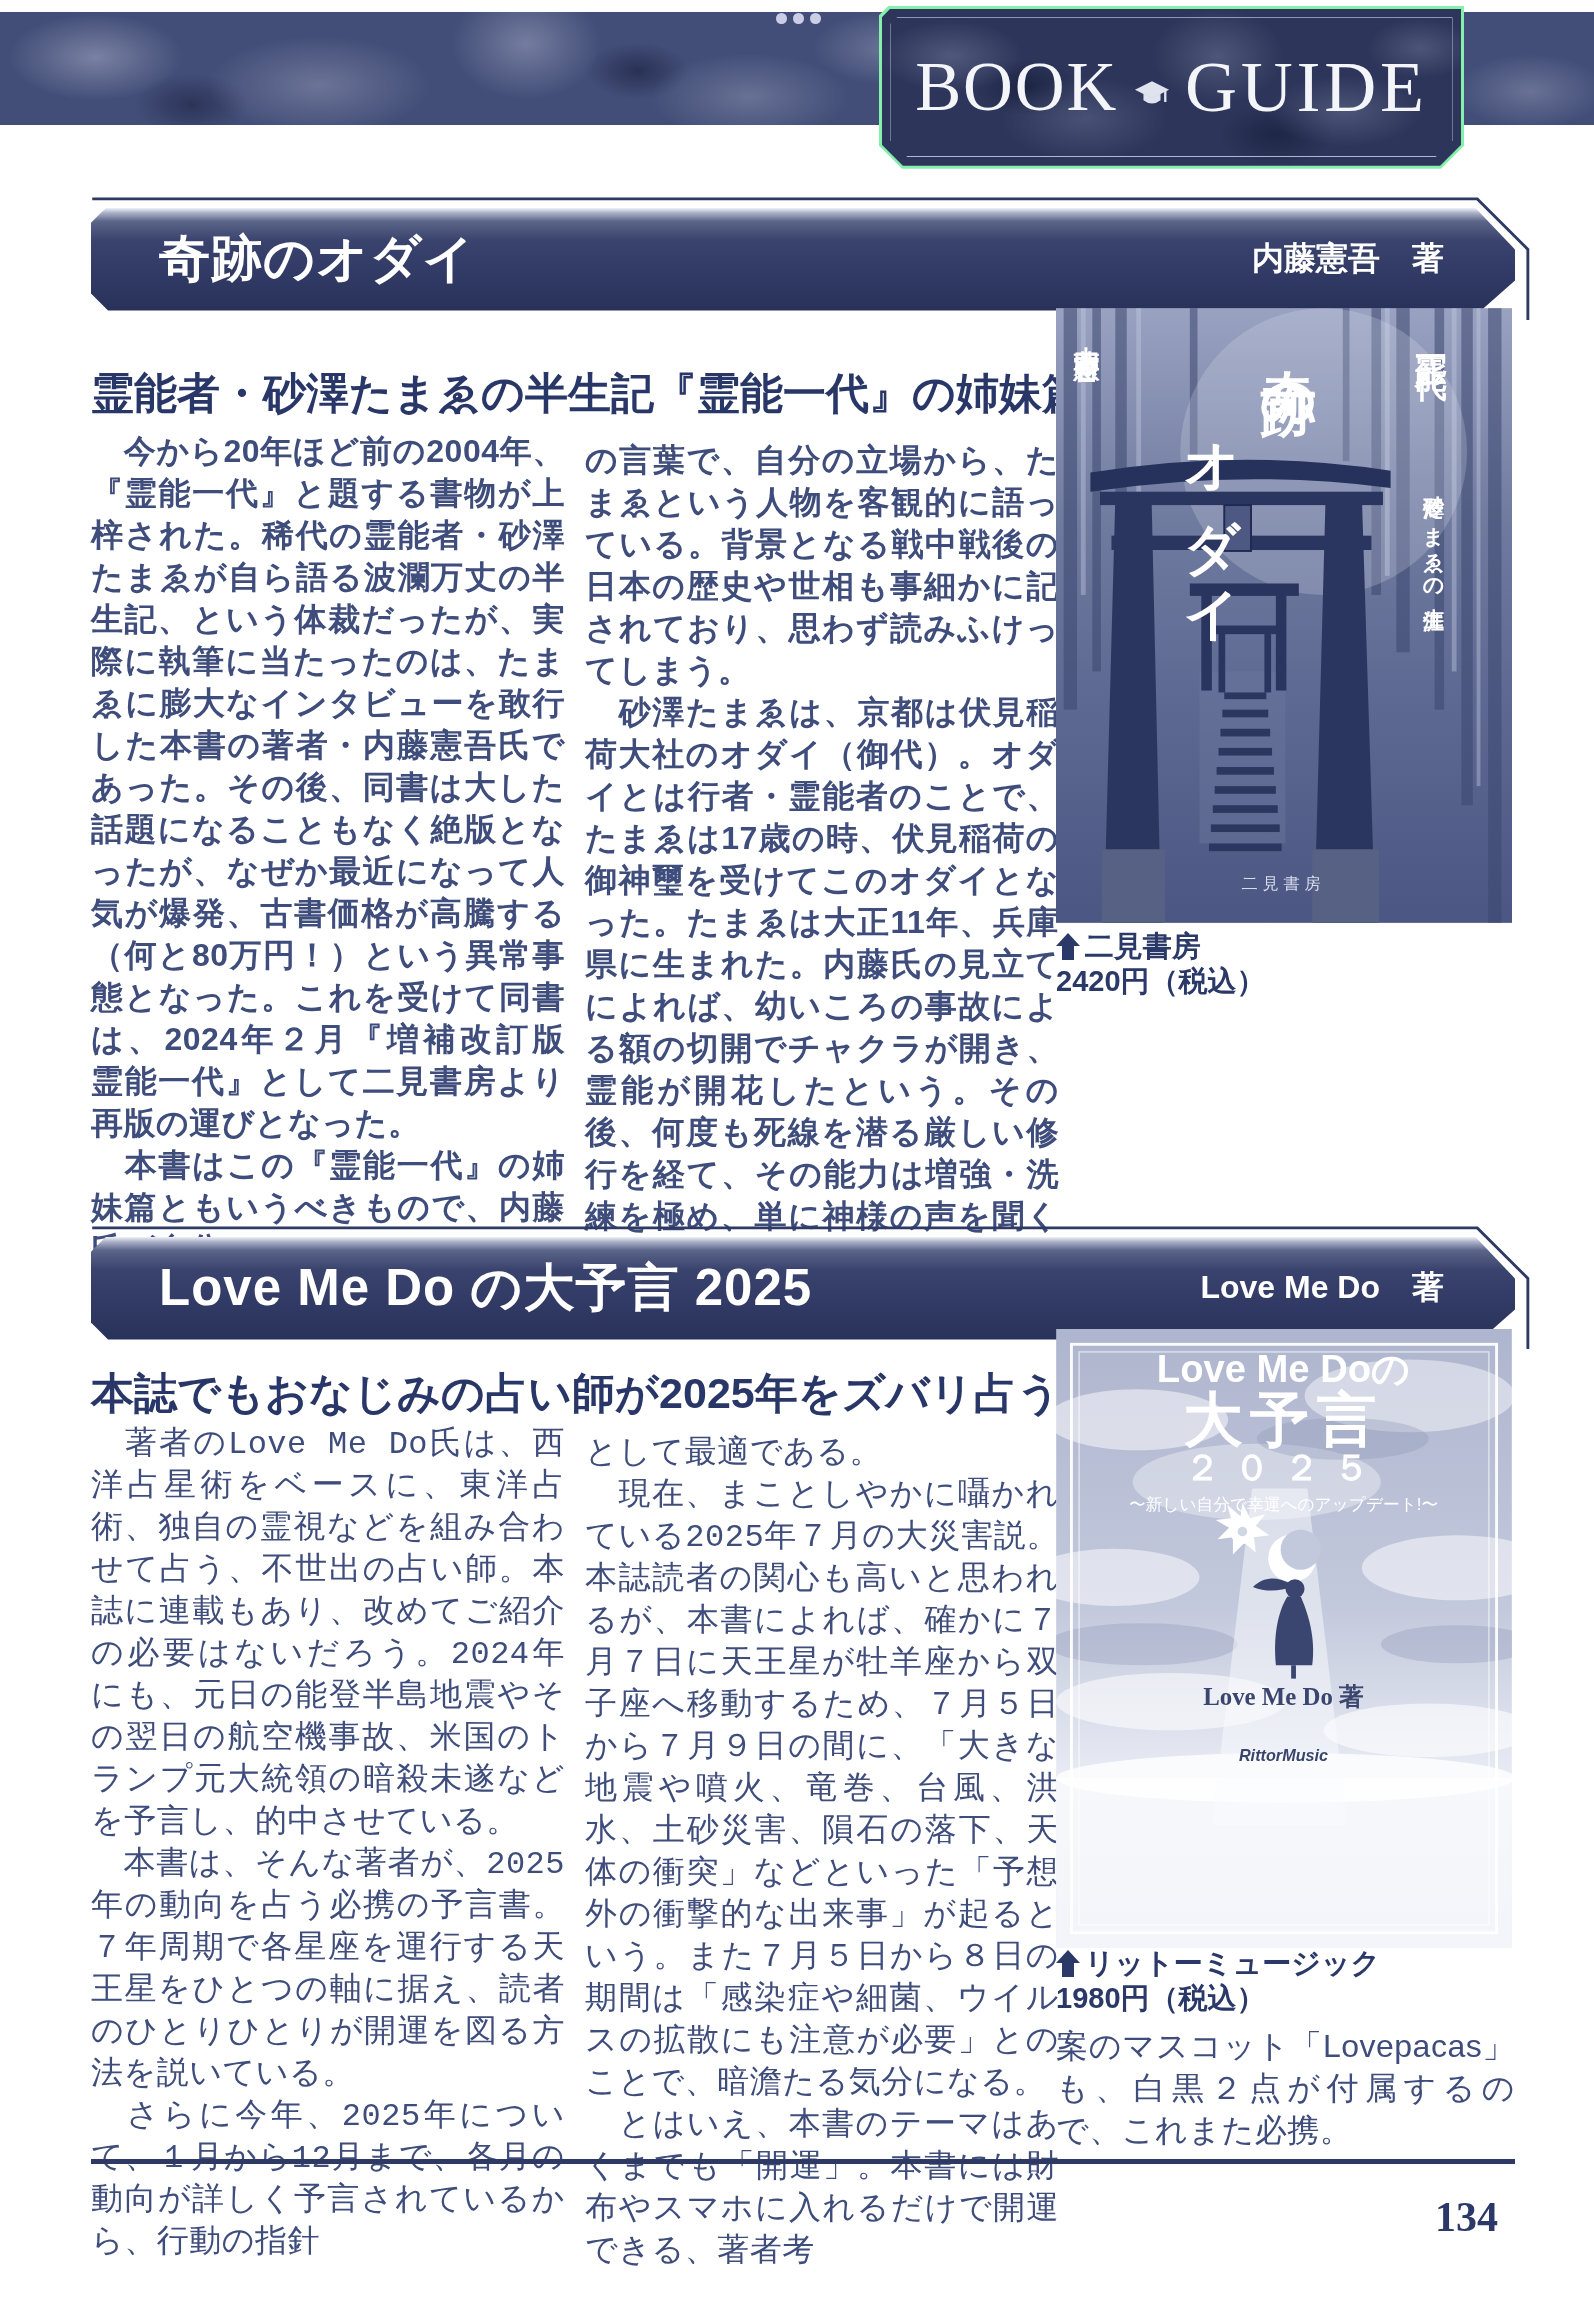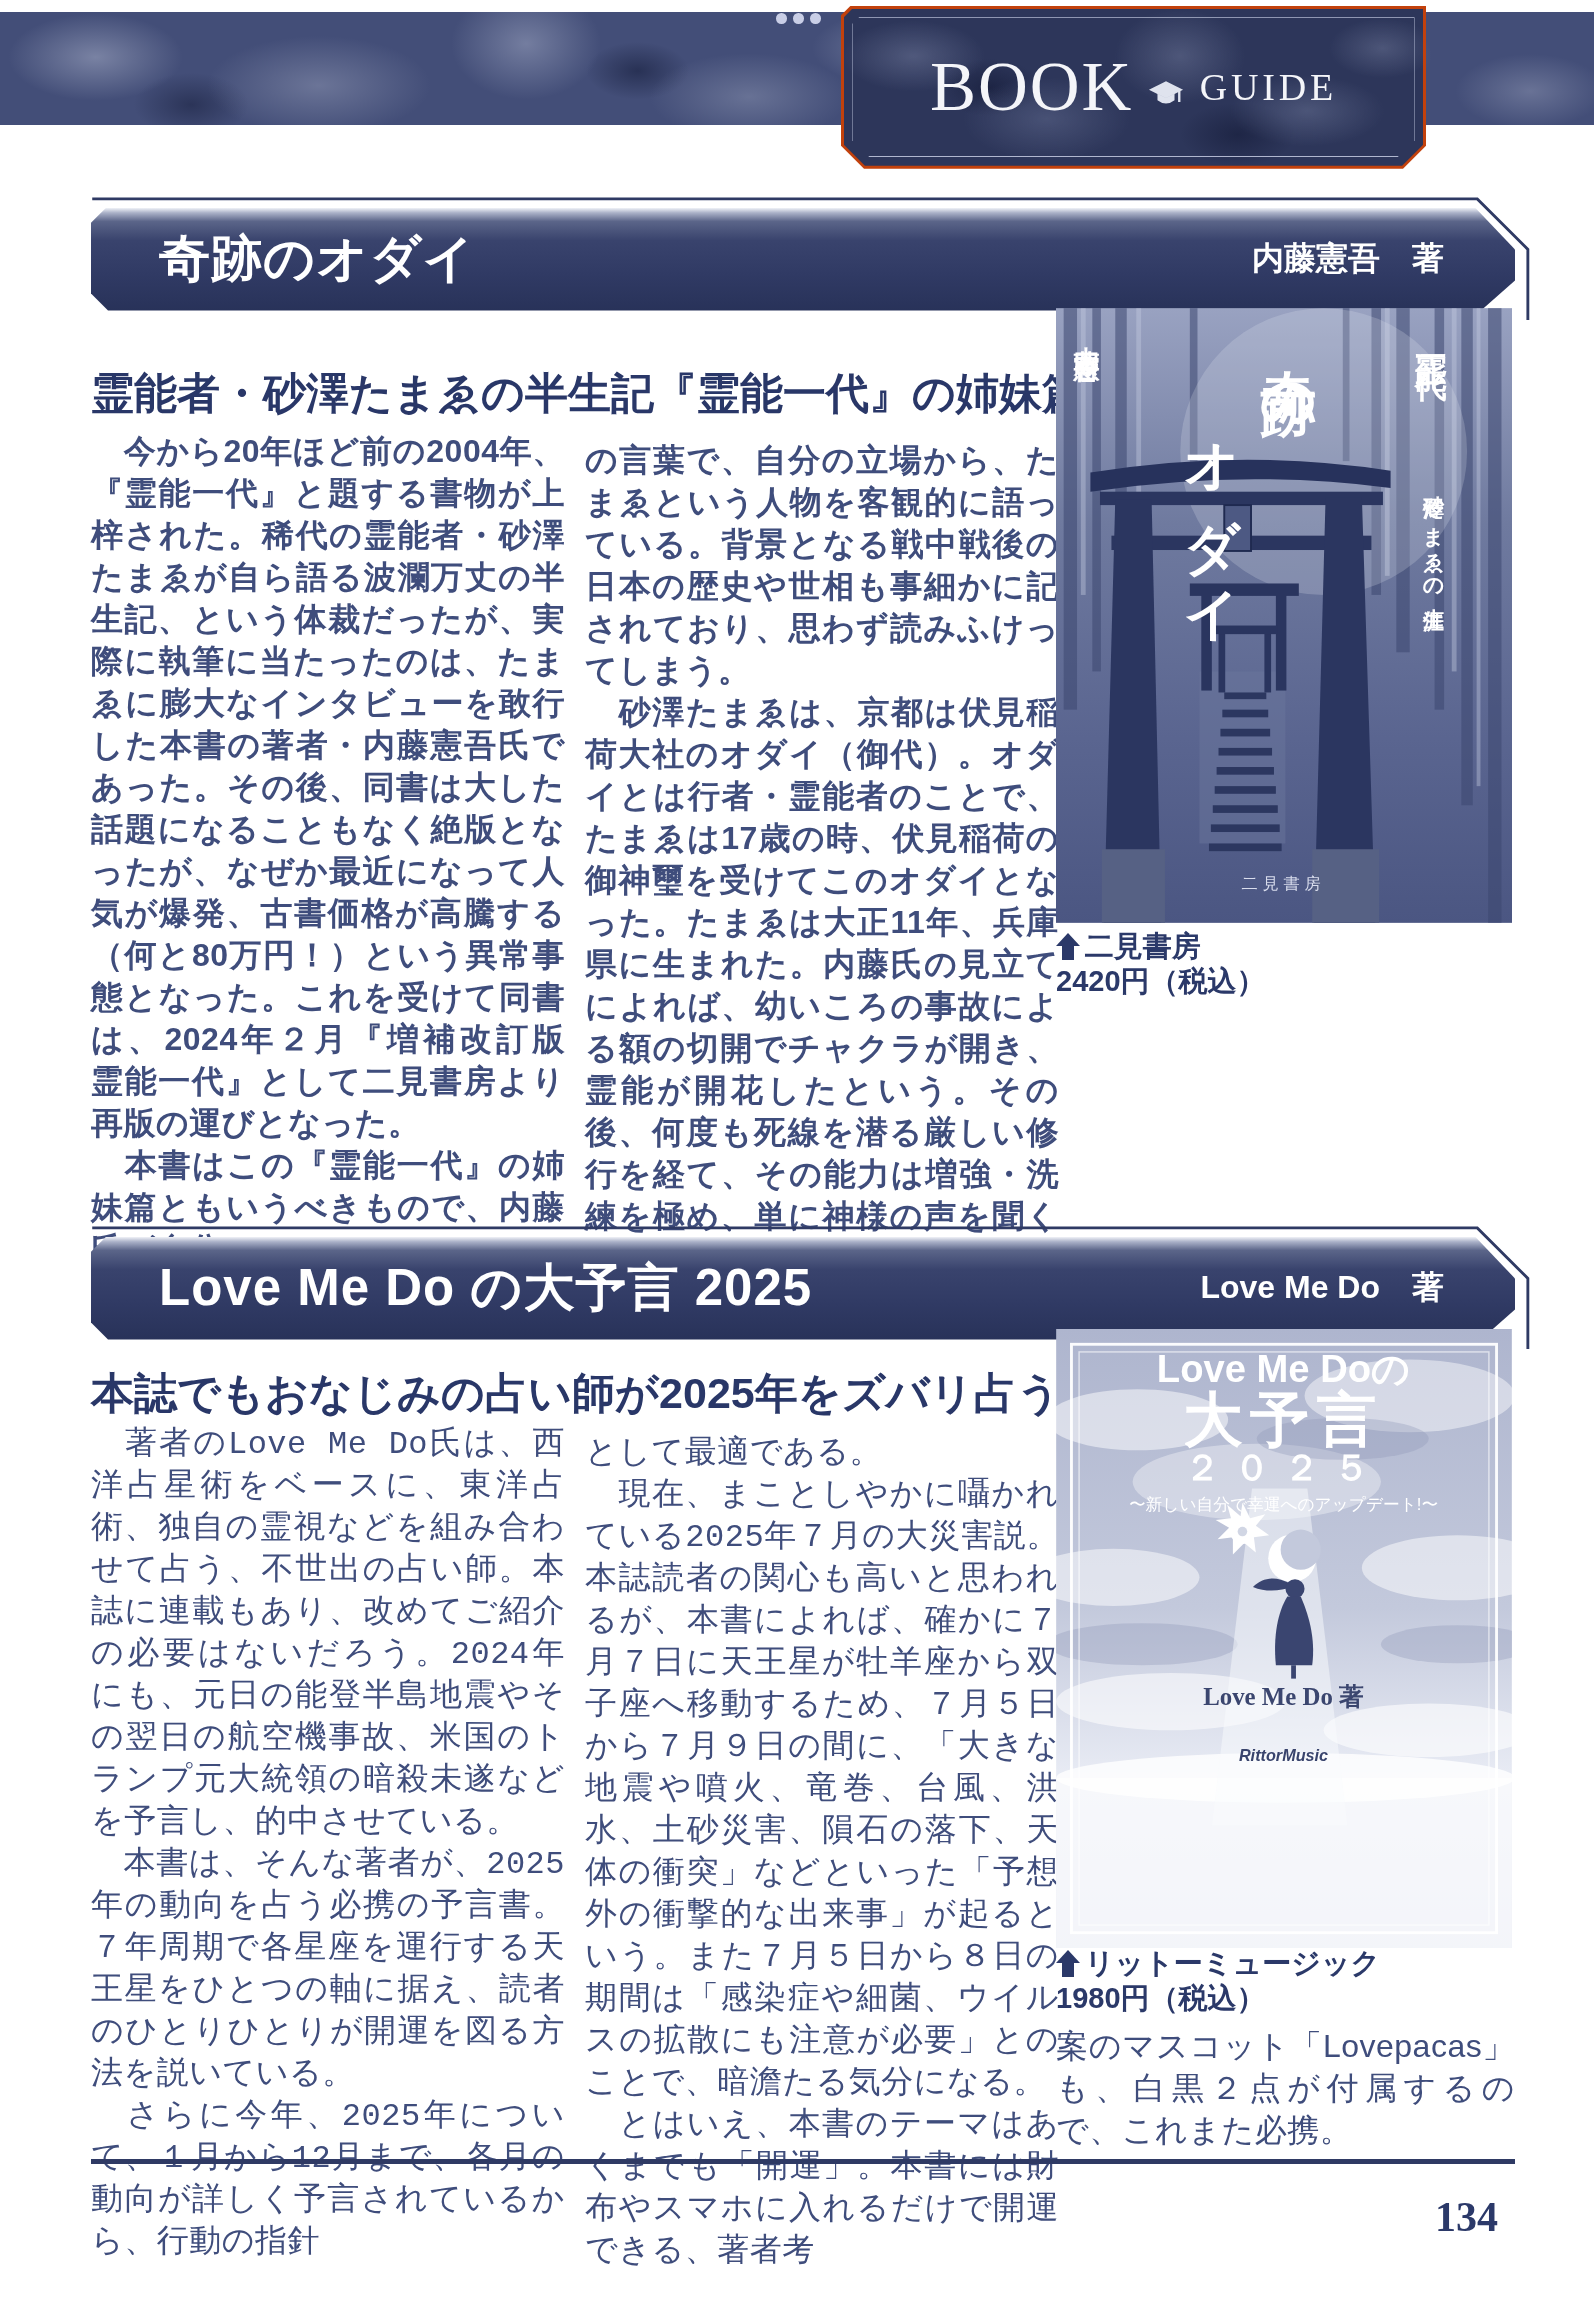--- a/index.html
+++ b/index.html
@@ -18,38 +18,38 @@
       radial-gradient(ellipse 143px 67px at 84% 38%, rgba(152,160,188,.6), transparent 65%),
       radial-gradient(ellipse 115px 57px at 96% 70%, rgba(136,144,174,.55), transparent 65%),
       radial-gradient(ellipse 86px 48px at 40% 52%, rgba(26,34,66,.65), transparent 60%),
       radial-gradient(ellipse 105px 57px at 74% 22%, rgba(28,35,66,.6), transparent 60%),
       radial-gradient(ellipse 96px 53px at 12% 82%, rgba(24,31,62,.55), transparent 60%),
       radial-gradient(ellipse 76px 43px at 62% 85%, rgba(26,33,64,.55), transparent 60%);}
   .dots{position:absolute;left:776px;top:13.4px;display:flex;gap:6.7px;}
   .dots i{width:10.5px;height:10.5px;border-radius:50%;background:#c9cee6;}
 
   
-  .logo-box{position:absolute;left:841px;top:5.7px;width:585px;height:163px;background:#c2410c;
+  .logo-box{position:absolute;left:879px;top:5.7px;width:585px;height:163px;background:#86efac;
     clip-path:polygon(9.6px 0,100% 0,100% calc(100% - 23px),calc(100% - 23px) 100%,23px 100%,0 calc(100% - 23px),0 9.6px);}
   .logo-inner{position:absolute;inset:2.9px;background-color:#2d365a;
     clip-path:polygon(8.6px 0,100% 0,100% calc(100% - 21px),calc(100% - 21px) 100%,21px 100%,0 calc(100% - 21px),0 8.6px);
     background-image:
       radial-gradient(ellipse 115px 57px at 12% 30%, rgba(122,131,165,.45), transparent 62%),
       radial-gradient(ellipse 134px 67px at 35% 70%, rgba(112,122,158,.4), transparent 62%),
       radial-gradient(ellipse 105px 76px at 58% 30%, rgba(126,135,168,.4), transparent 62%),
       radial-gradient(ellipse 124px 57px at 80% 65%, rgba(118,128,162,.42), transparent 62%),
       radial-gradient(ellipse 86px 48px at 93% 25%, rgba(124,133,166,.4), transparent 62%),
       radial-gradient(ellipse 86px 48px at 25% 50%, rgba(16,22,50,.55), transparent 60%),
       radial-gradient(ellipse 96px 53px at 68% 80%, rgba(16,22,50,.5), transparent 60%);}
   .logo-frame{position:absolute;inset:8.6px;border:1.9px solid rgba(200,206,228,.85);
     clip-path:polygon(6.7px 0,100% 0,100% calc(100% - 17px),calc(100% - 17px) 100%,17px 100%,0 calc(100% - 17px),0 6.7px);}
   .logo-text{position:absolute;inset:0;display:flex;align-items:center;justify-content:center;gap:15.3px;
     color:#f4f5f9;font-family:"Liberation Serif","DejaVu Serif",serif;}
   .logo-book{font-size:69px;letter-spacing:1.9px;}
-  .logo-guide{font-size:38px;letter-spacing:3.8px;}
+  .logo-guide{font-size:72px;letter-spacing:3.8px;}
   .cap-icon{margin-top:13.4px;}
 
   
   .bar-wrap{position:absolute;left:91px;width:1440px;height:126px;}
   .bar-wrap.s1{top:196px;} .bar-wrap.s2{top:1225px;}
   .echo{position:absolute;left:0;top:0;}
   .bar{position:absolute;left:0;top:11.5px;width:1424px;height:103px;
     background:linear-gradient(180deg,#f0f2f7 0px,#aab1c8 4.8px,#5b6589 13.4px,#39436d 32.5px,#303a64 67px,#283259 103px);
     clip-path:polygon(15.3px 0,1384px 0,1424px 42px,1424px 73px,1390px 103px,17px 103px,0 86px,0 15.3px);}
   .bar-title{position:absolute;left:36px;top:50%;transform:translateY(-50%);

